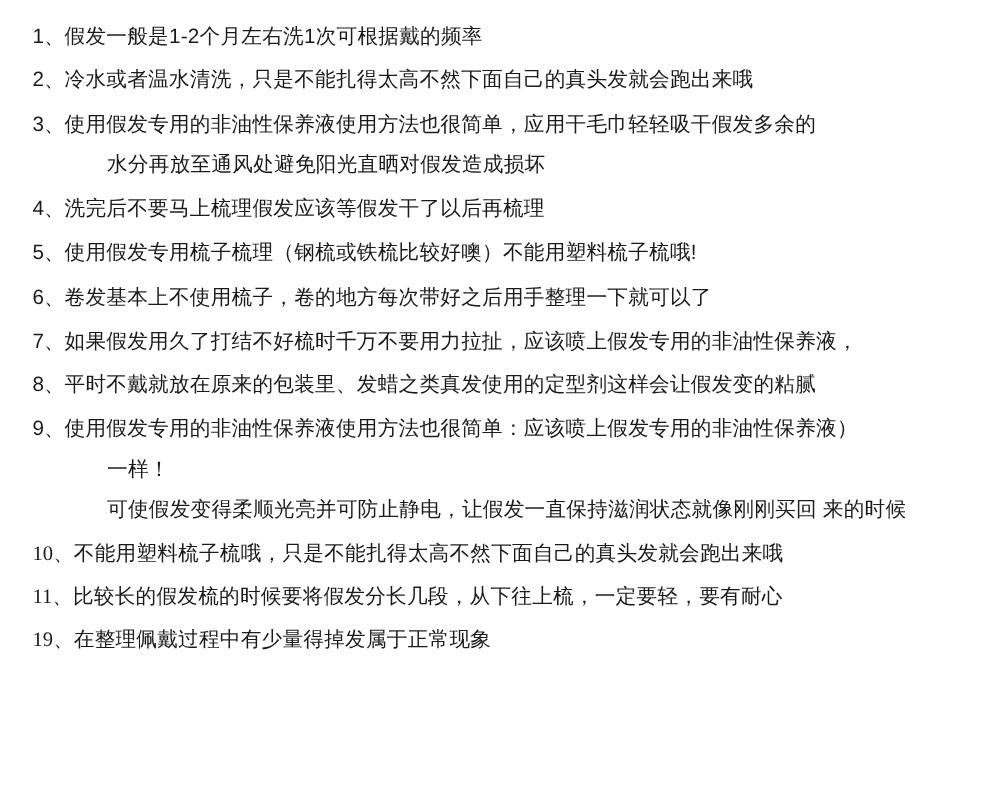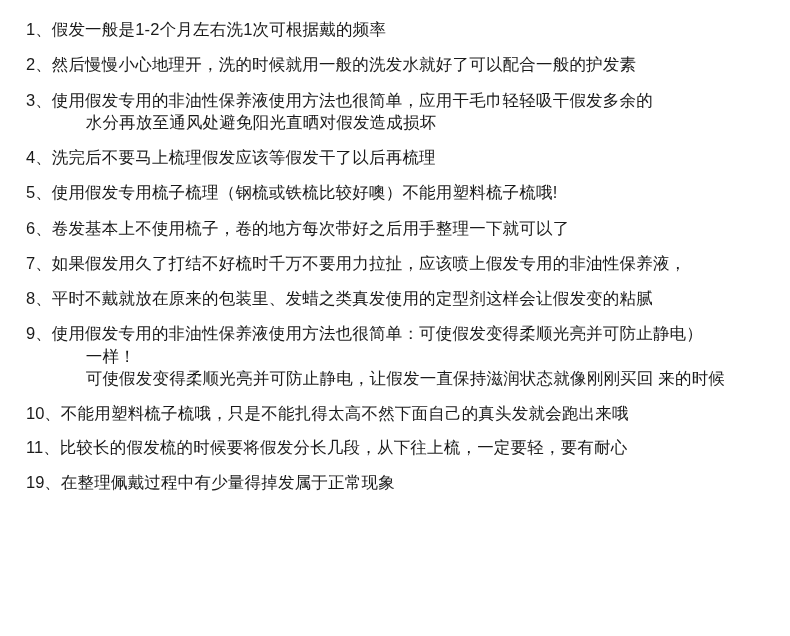--- a/index.html
+++ b/index.html
@@ -32,39 +32,41 @@
     flex: 0 0 auto;
     white-space: nowrap;
     letter-spacing: 0px;
   }
   .txt {
     flex: 1 1 auto;
     letter-spacing: 0.2px;
   }
   .cont {
     display: block;
+    margin-top: 10px;
     margin-left: 34px;
   }
   .tight {
     margin-bottom: 12px;
+    font-family: Liberation Serif, serif;
   }
 </style>
 </head>
 <body>
 
 <div id="doc">
 
   <div class="item">
     <span class="num">1、</span>
     <span class="txt">假发一般是1-2个月左右洗1次可根据戴的频率</span>
   </div>
 
   <div class="item">
     <span class="num">2、</span>
-    <span class="txt">然后慢慢小心地理开，洗的时候就用一般的洗发水就好了可以配合一般的护发素</span>
+    <span class="txt">冷水或者温水清洗，只是不能扎得太高不然下面自己的真头发就会跑出来哦</span>
   </div>
 
   <div class="item">
     <span class="num">3、</span>
     <span class="txt">
       <span>使用假发专用的非油性保养液使用方法也很简单，应用干毛巾轻轻吸干假发多余的</span>
       <span class="cont">水分再放至通风处避免阳光直晒对假发造成损坏</span>
     </span>
   </div>
 
@@ -91,21 +93,21 @@
   </div>
 
   <div class="item">
     <span class="num">8、</span>
     <span class="txt">平时不戴就放在原来的包装里、发蜡之类真发使用的定型剂这样会让假发变的粘腻</span>
   </div>
 
   <div class="item">
     <span class="num">9、</span>
     <span class="txt">
-      <span>使用假发专用的非油性保养液使用方法也很简单：可使假发变得柔顺光亮并可防止静电）</span>
+      <span>使用假发专用的非油性保养液使用方法也很简单：应该喷上假发专用的非油性保养液）</span>
       <span class="cont">一样！</span>
       <span class="cont">可使假发变得柔顺光亮并可防止静电，让假发一直保持滋润状态就像刚刚买回 来的时候</span>
     </span>
   </div>
 
   <div class="item tight">
     <span class="num">10、</span>
     <span class="txt">不能用塑料梳子梳哦，只是不能扎得太高不然下面自己的真头发就会跑出来哦</span>
   </div>
 

